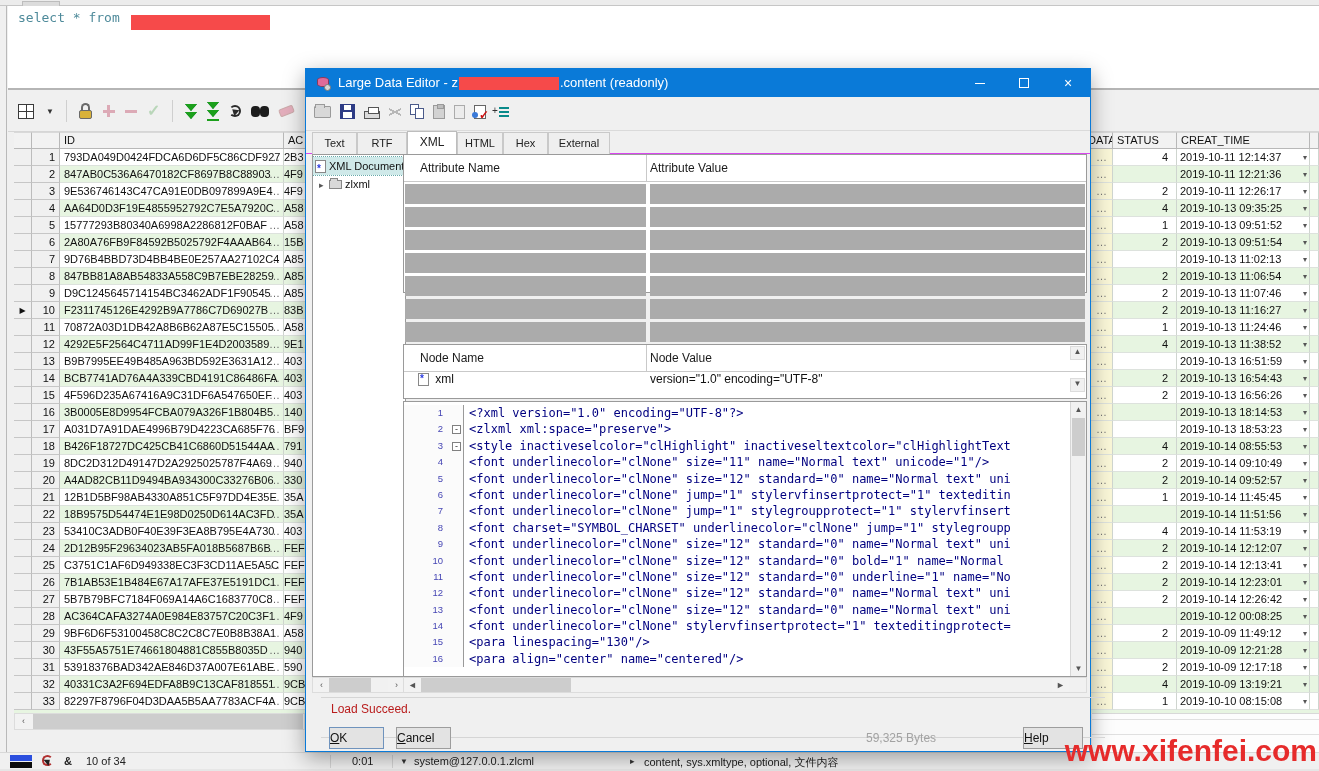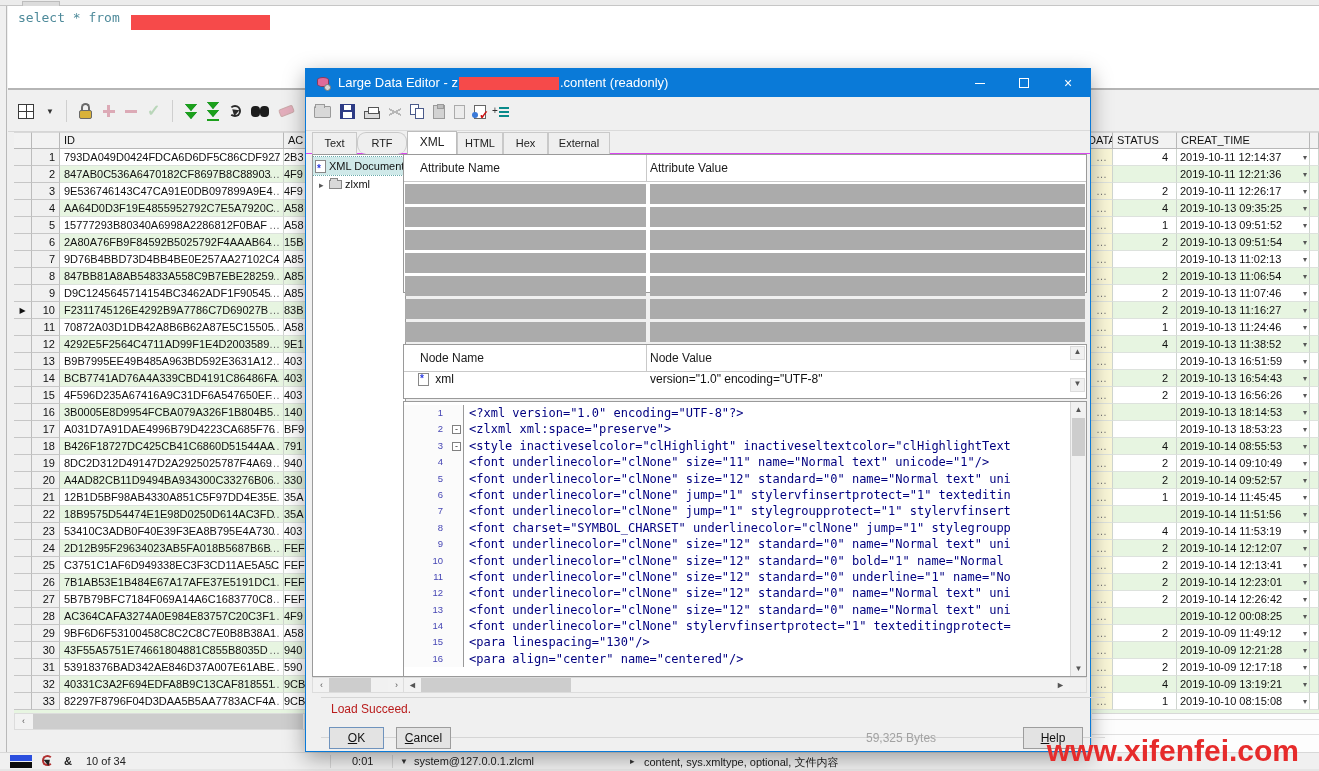--- a/index.html
+++ b/index.html
@@ -71,21 +71,21 @@
 
   
   .statusbar { top:752px; left:0; width:1319px; height:17px; background:#f0f0f0; border-top:1px solid #d8d8d8; font-size:11px; color:#222; }
   .statusbar .vsep { position:absolute; top:2px; width:1px; height:13px; background:#d4d4d4; }
   .flag-ic i { position:absolute; left:0; width:22px; height:6px; }
   .flag-ic i:first-child { top:0; background:#2b4fde; }
   .flag-ic i:last-child { top:7px; background:#0c0c0c; }
   .red-refresh { width:11px; height:11px; border:2px solid #b03030; border-radius:50%; border-right-color:transparent; }
   .red-refresh::after { content:""; position:absolute; right:-3px; top:-1px; border:4px solid transparent; border-left:5px solid #202020; transform:rotate(-40deg); }
   .bottom-strip { top:769px; left:0; width:1319px; height:2px; background:#e6e6e6; }
-  .watermark { top:734px; right:20px; font-size:30px; font-weight:bold; color:#e62b2b; letter-spacing:0px; z-index:60; font-family:"Liberation Sans", sans-serif; }
+  .watermark { top:734px; right:2px; font-size:30px; font-weight:bold; color:#e62b2b; letter-spacing:0px; z-index:60; font-family:"Liberation Sans", sans-serif; }
 
   
   .dialog { top:68px; left:305px; width:786px; height:684px; background:#f0f0f0; border:1px solid #0a7ad8; box-shadow:0 6px 20px rgba(0,0,0,.35); z-index:20; }
   .titlebar { position:absolute; top:0; left:0; width:100%; height:28px; background:#0a7ad8; color:#fff; }
   .title-ic { position:absolute; top:6px; left:9px; width:16px; height:16px; }
   .title-ic .cyl { position:absolute; top:2px; left:2px; width:12px; height:10px; background:#e06a9a; border-radius:6px/3px; border:1px solid #8a3a5a; }
   .title-ic .gear { position:absolute; right:0; bottom:0; width:7px; height:7px; background:#d8d8d8; border:1px solid #777; border-radius:50%; }
   .title-text { position:absolute; top:6px; left:32px; font-size:13px; white-space:nowrap; }
   .win-btn { position:absolute; top:0; width:44px; height:28px; text-align:center; color:#fff; }
   .wb-min i { position:absolute; left:17px; top:14px; width:10px; height:1px; background:#fff; }
@@ -150,21 +150,21 @@
   .code { flex:1; padding-left:5px; font-family:"DejaVu Sans Mono", monospace; font-size:12px; color:#000080; white-space:pre; overflow:hidden; }
   .vscroll { position:absolute; top:0; right:0; width:16px; height:100%; background:#f1f1f1; border-left:1px solid #d6d6d6; }
   .vs-btn { position:absolute; left:0; width:15px; height:15px; text-align:center; font-size:8px; line-height:15px; color:#555; }
   .vs-thumb { position:absolute; left:1px; top:16px; width:13px; height:38px; background:#cdcdcd; }
   .ed-hscroll { position:absolute; top:608px; left:97px; width:684px; height:16px; background:#f1f1f1; border:1px solid #dcdcdc; }
   .tree-hscroll { position:absolute; top:608px; left:6px; width:94px; height:16px; background:#f1f1f1; border:1px solid #dcdcdc; }
 
   .dlg-statusline { position:absolute; top:628px; left:15px; width:100%; height:41px; border-top:1px solid #d5d5d5; border-bottom:1px solid #d5d5d5; font-size:12px; color:#b91c1c; }
   .dlg-status-text { position:absolute; left:10px; top:4px; }
   .bytes { position:absolute; top:662px; left:560px; width:145px; text-align:left; color:#a2a2a2; font-size:12px; }
-  .btn { position:absolute; top:658px; height:22px; background:#e3e3e3; border:1px solid #9d9d9d; font-size:12px; text-align:center; line-height:20px; color:#111; }
+  .btn { position:absolute; top:658px; height:22px; background:#e3e3e3; border:1px solid #9d9d9d; font-size:12px; text-align:left; line-height:20px; color:#111; }
   .btn .key { text-decoration:underline; }
   .btn-ok { left:23px; width:55px; border-color:#6f93bd; }
   .btn-cancel { left:90px; width:55px; }
   .btn-help { left:717px; width:60px; }
 
   .clip-left span { display:inline-block; margin-left:-7px; }
 </style>
 </head>
 <body>
 
@@ -659,21 +659,21 @@
           </span>
         <span class="ic ic-paste"></span>
         <span class="ic ic-doc"></span>
         <span class="ic ic-validate"></span>
         <span class="ic ic-format"></span>
       </div>
     </div>
 
     <div class="tabbar">
       <div class="tab" style="width:45px;">Text</div>
-      <div class="tab" style="width:50px;border-radius:9px;">RTF</div>
+      <div class="tab" style="width:50px;">RTF</div>
       <div class="tab active" style="width:50px;">XML</div>
       <div class="tab" style="width:46px;">HTML</div>
       <div class="tab" style="width:45px;">Hex</div>
       <div class="tab" style="width:62px;">External</div>
     </div>
 
     <div class="tree-panel">
       <div class="tree-item selected" style="margin-top:2px;"><span class="page-ic"></span><span>XML Document</span></div>
       <div class="tree-item" style="padding-left:6px;"><span class="tree-expand">▸</span><span class="folder-ic"></span><span>zlxml</span></div>
     </div>

